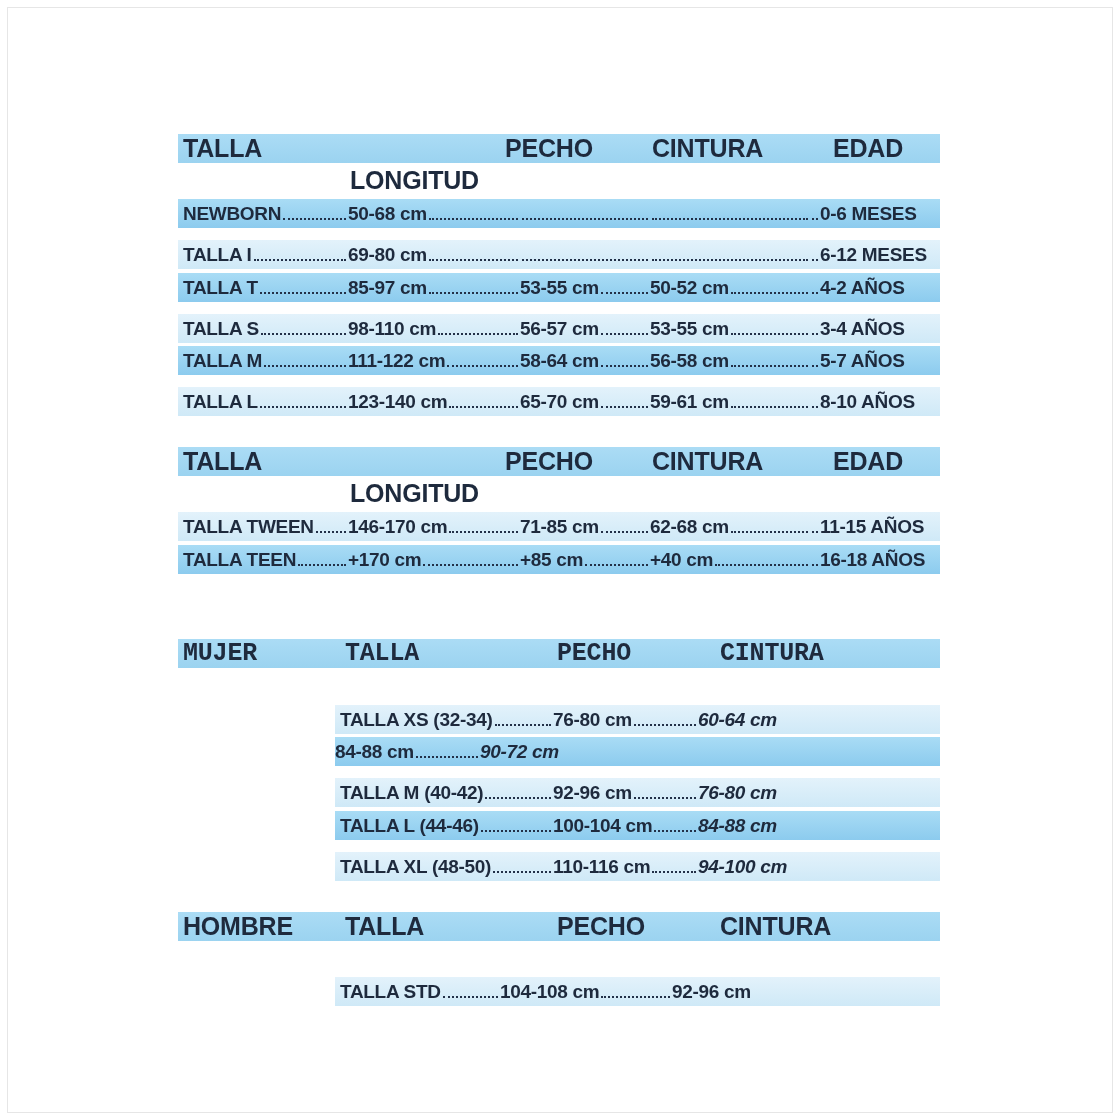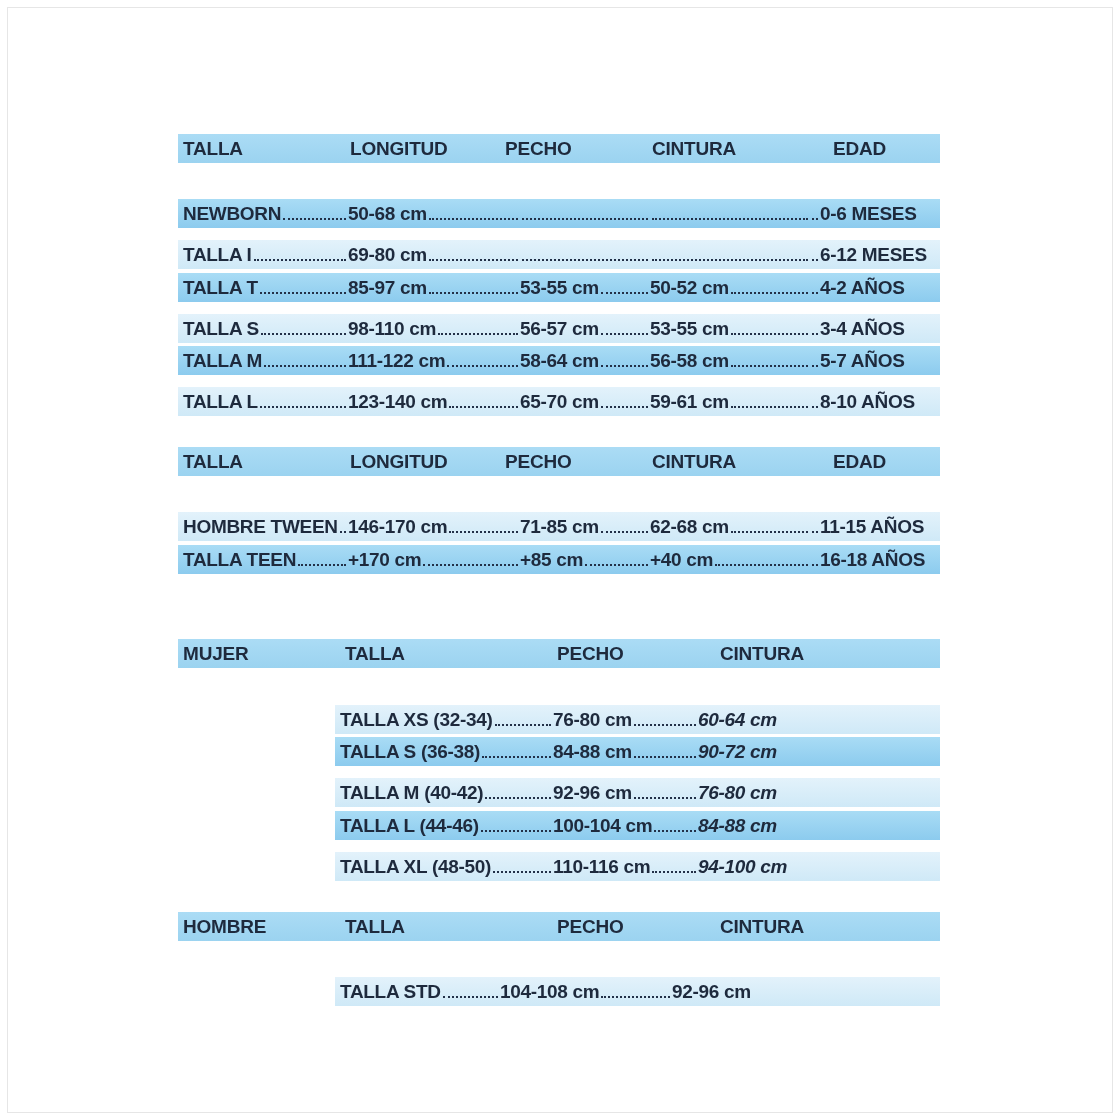--- a/index.html
+++ b/index.html
@@ -11,21 +11,21 @@
   .frame{position:absolute;inset:7px;border:1px solid #e6e6e6;pointer-events:none;}
   .content{position:absolute;left:178px;top:134px;width:762px;}
 
   
   .hdr{
     position:relative;height:29px;width:762px;
     background:linear-gradient(#abdcf5,#9bd3f0);
   }
   .hcell{
     position:absolute;top:0;line-height:29px;
-    font-weight:700;font-size:19px;letter-spacing:-0.2px;white-space:nowrap;
+    font-weight:700;font-size:25px;letter-spacing:-0.2px;white-space:nowrap;
   }
 
   
   .bar{
     height:29px;width:762px;display:flex;align-items:stretch;
     margin-bottom:3.5px;box-sizing:border-box;
   }
   .bar.dark{background:linear-gradient(#a9dcf5,#8ccbee);}
   .bar.light{background:linear-gradient(#e3f2fb,#cfe9f7);margin-top:12px;}
   .cell{display:flex;align-items:flex-end;box-sizing:border-box;min-width:0;}
@@ -38,38 +38,38 @@
     flex:1;height:0;border-bottom:2.5px dotted #223048;
     margin:0 2px 8px 2px;min-width:6px;
   }
   
   .t5 .c0{width:170px;}
   .t5 .c1{width:172px;}
   .t5 .c2{width:130px;}
   .t5 .c3{width:160px;}
   .t5 .c4{flex:1;}
   .t5 .c4 .txt{padding-right:50px;}
-  .t5 .h0{left:5px;} .t5 .h1{left:172px;} .t5 .h2{left:327px;}
+  .t5 .h0{left:5px;} .t5 .h1{left:172px;margin-top:32px;} .t5 .h2{left:327px;}
   .t5 .h3{left:474px;} .t5 .h4{left:655px;}
 
   
   .t4 .rows{margin-left:157px;}
   .t4 .bar{width:605px;}
   .t4 .h0{left:5px;} .t4 .h1{left:167px;} .t4 .h2{left:379px;} .t4 .h3{left:542px;}
   .t-mujer .c0{width:218px;}
   .t-mujer .c1{width:145px;}
   .t-mujer .c2{flex:1;font-style:italic;}
   .t-hombre .c0{width:165px;}
   .t-hombre .c1{width:172px;}
   .t-hombre .c2{flex:1;}
 
   
   .t-kids .hdr{margin-bottom:36px;}
   .t-tween .hdr{margin-top:31px;margin-bottom:36px;}
-  .t-mujer .hdr{margin-top:65px;margin-bottom:37px;}
+  .t-mujer .hdr{margin-top:65px;margin-bottom:37px;font-family:Liberation Mono, monospace;}
   .t-hombre .hdr{margin-top:31.5px;margin-bottom:36px;}
 </style>
 </head>
 <body>
 
 <div class="frame"></div>
 
 <div class="content">
   <section class="table t5 t-kids">
     <div class="hdr">
@@ -219,21 +219,21 @@
     <div class="hdr">
         <span class="hcell h0">TALLA</span>
         <span class="hcell h1">LONGITUD</span>
         <span class="hcell h2">PECHO</span>
         <span class="hcell h3">CINTURA</span>
         <span class="hcell h4">EDAD</span>
       </div>
     <div class="rows">
         <div class="bar light">
           <div class="cell c0">
-            <span class="txt">HOMBRE TWEEN</span>
+            <span class="txt">TALLA TWEEN</span>
             <i class="leader"></i>
           </div>
           <div class="cell c1">
             <span class="txt">146-170 cm</span>
             <i class="leader"></i>
           </div>
           <div class="cell c2">
             <span class="txt">71-85 cm</span>
             <i class="leader"></i>
           </div>
@@ -286,24 +286,20 @@
           </div>
           <div class="cell c1">
             <span class="txt">76-80 cm</span>
             <i class="leader"></i>
           </div>
           <div class="cell c2">
             <span class="txt">60-64 cm</span>
           </div>
         </div>
         <div class="bar dark">
-          <div class="cell c0">
-            <span class="txt">TALLA S (36-38)</span>
-            <i class="leader"></i>
-          </div>
           <div class="cell c1">
             <span class="txt">84-88 cm</span>
             <i class="leader"></i>
           </div>
           <div class="cell c2">
             <span class="txt">90-72 cm</span>
           </div>
         </div>
         <div class="bar light">
           <div class="cell c0">

